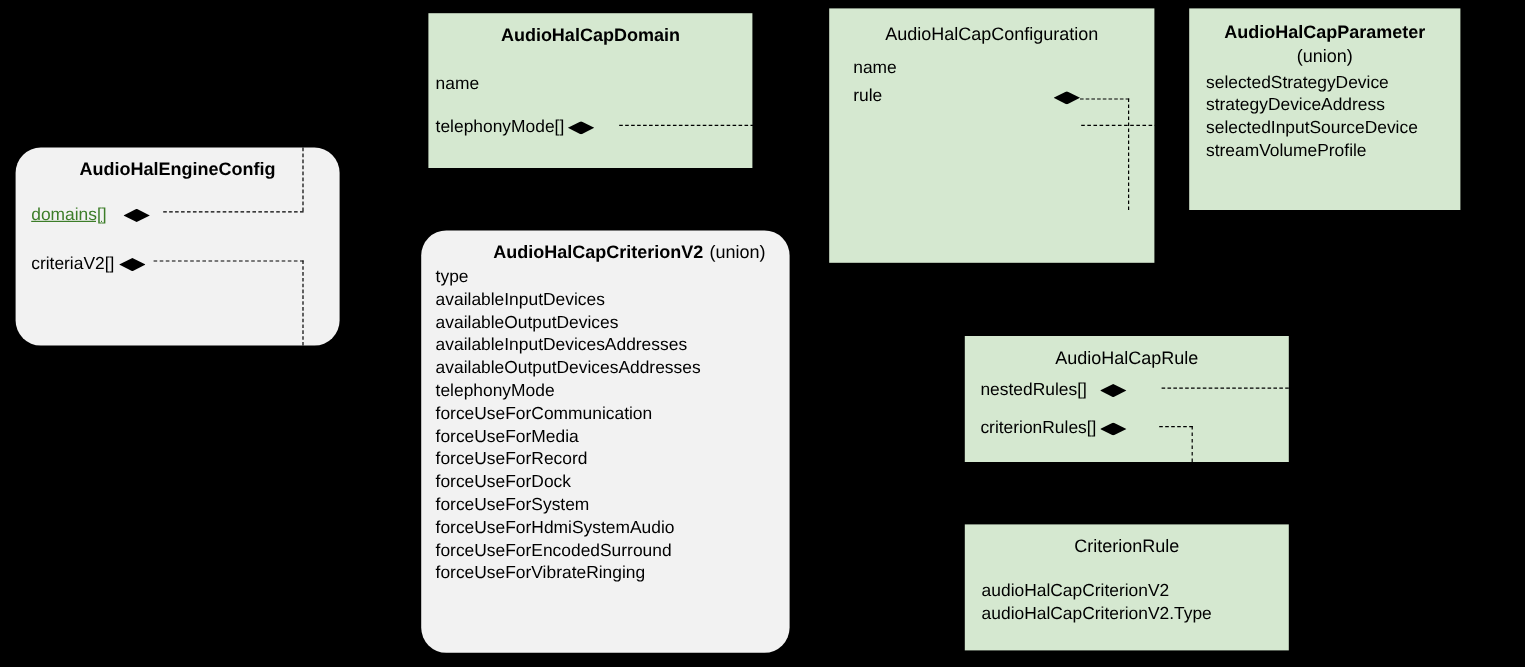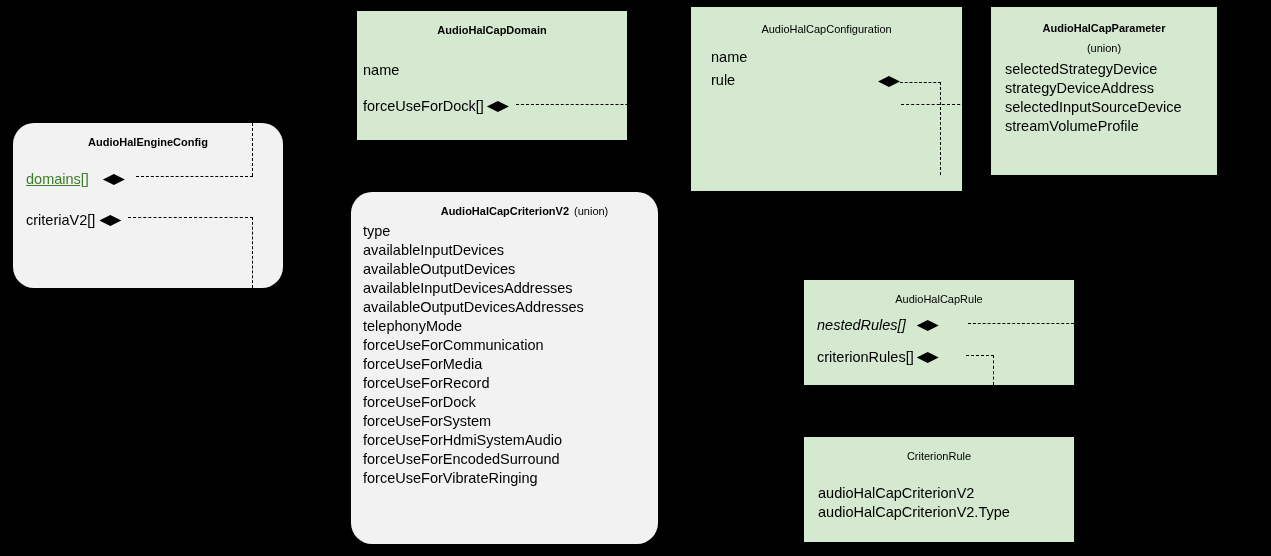--- a/index.html
+++ b/index.html
@@ -19,21 +19,21 @@
   .uml-box {
     position: absolute;
     box-sizing: border-box;
     overflow: hidden;
   }
   .uml-box.green  { background: #d5e8d0; }
   .uml-box.gray   { background: #f2f2f2; border-radius: 21px; }
 
   .box-title {
     text-align: center;
-    font-size: 11px;
+    font-size: 15px;
     color: #000000;
     line-height: 20px;
     white-space: nowrap;
   }
   .box-title.bold { font-weight: bold; }
 
   .title-union {
     font-weight: normal;
   }
 
@@ -104,27 +104,27 @@
   <div class="conn-h" style="left:128px; top:217px; width:125px;"></div>
   <div class="conn-v" style="left:252px; top:217px; height:71px;"></div>
 
   <div class="uml-box green" style="left:357px; top:11px; width:270px; height:129px;">
     <div class="box-title bold" style="margin-top:9px;">AudioHalCapDomain</div>
   </div>
   <div class="plain-list" style="left:363px; top:61px;">
     <span class="attr">name</span>
   </div>
   <div class="attr-row" style="left:363px; top:97px;">
-    <span class="attr">forceUseForDock[]</span>
+    <span class="attr">telephonyMode[]</span>
     <span class="diamond" style="margin-left:1px;"></span>
   </div>
 
   <div class="conn-h" style="left:516px; top:104px; width:187px;"></div>
 
-  <div class="uml-box green" style="left:691px; top:7px; width:271px; height:184px;">
+  <div class="uml-box green" style="left:691px; top:7px; width:271px; height:212px;">
     <div class="box-title" style="margin-top:12px;">AudioHalCapConfiguration</div>
   </div>
   <div class="plain-list" style="left:711px; top:48px;">
     <span class="attr">name</span>
   </div>
   <div class="attr-row" style="left:711px; top:71px;">
     <span class="attr">rule</span>
   </div>
   <div class="diamond" style="position:absolute; left:878px; top:76px;"></div>
 
@@ -162,21 +162,21 @@
       <div class="attr">forceUseForSystem</div>
       <div class="attr">forceUseForHdmiSystemAudio</div>
       <div class="attr">forceUseForEncodedSurround</div>
       <div class="attr">forceUseForVibrateRinging</div>
     </div>
   </div>
 
   <div class="uml-box green" style="left:804px; top:280px; width:270px; height:105px;">
     <div class="box-title" style="margin-top:9px;">AudioHalCapRule</div>
   </div>
-  <div class="attr-row" style="left:817px; top:316px;font-style:italic;">
+  <div class="attr-row" style="left:817px; top:316px;">
     <span class="attr">nestedRules[]</span>
     <span class="diamond" style="margin-left:9px;"></span>
   </div>
   <div class="attr-row" style="left:817px; top:348px;">
     <span class="attr">criterionRules[]</span>
     <span class="diamond" style="margin-left:1px;"></span>
   </div>
 
   <div class="conn-h" style="left:968px; top:323px; width:106px;"></div>
 

